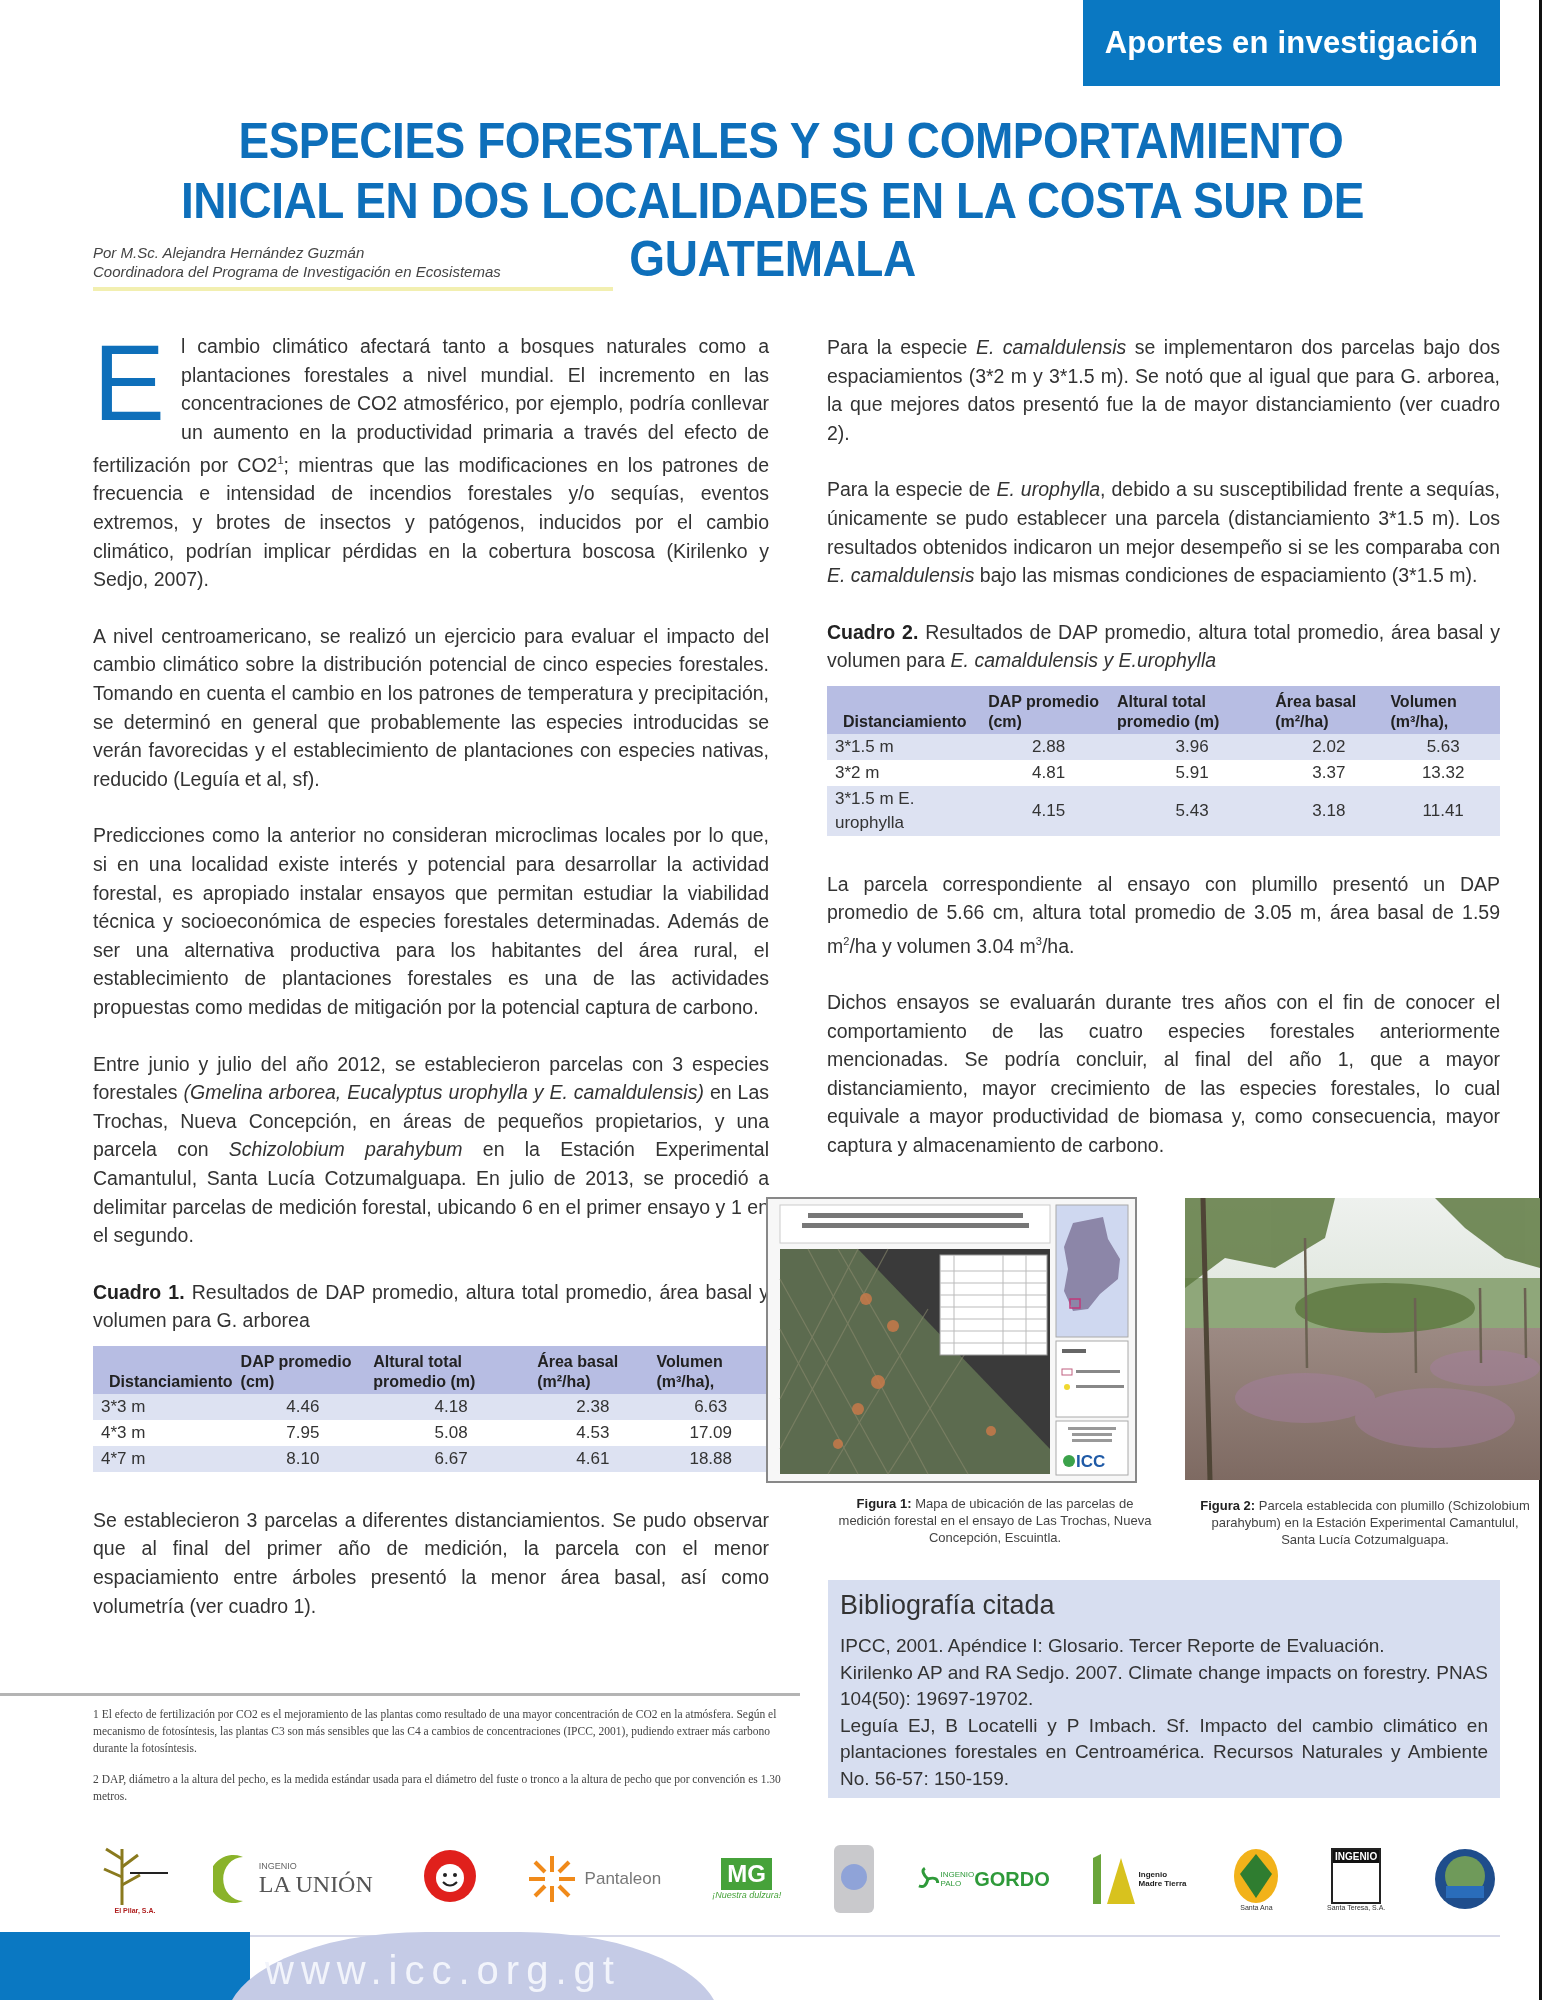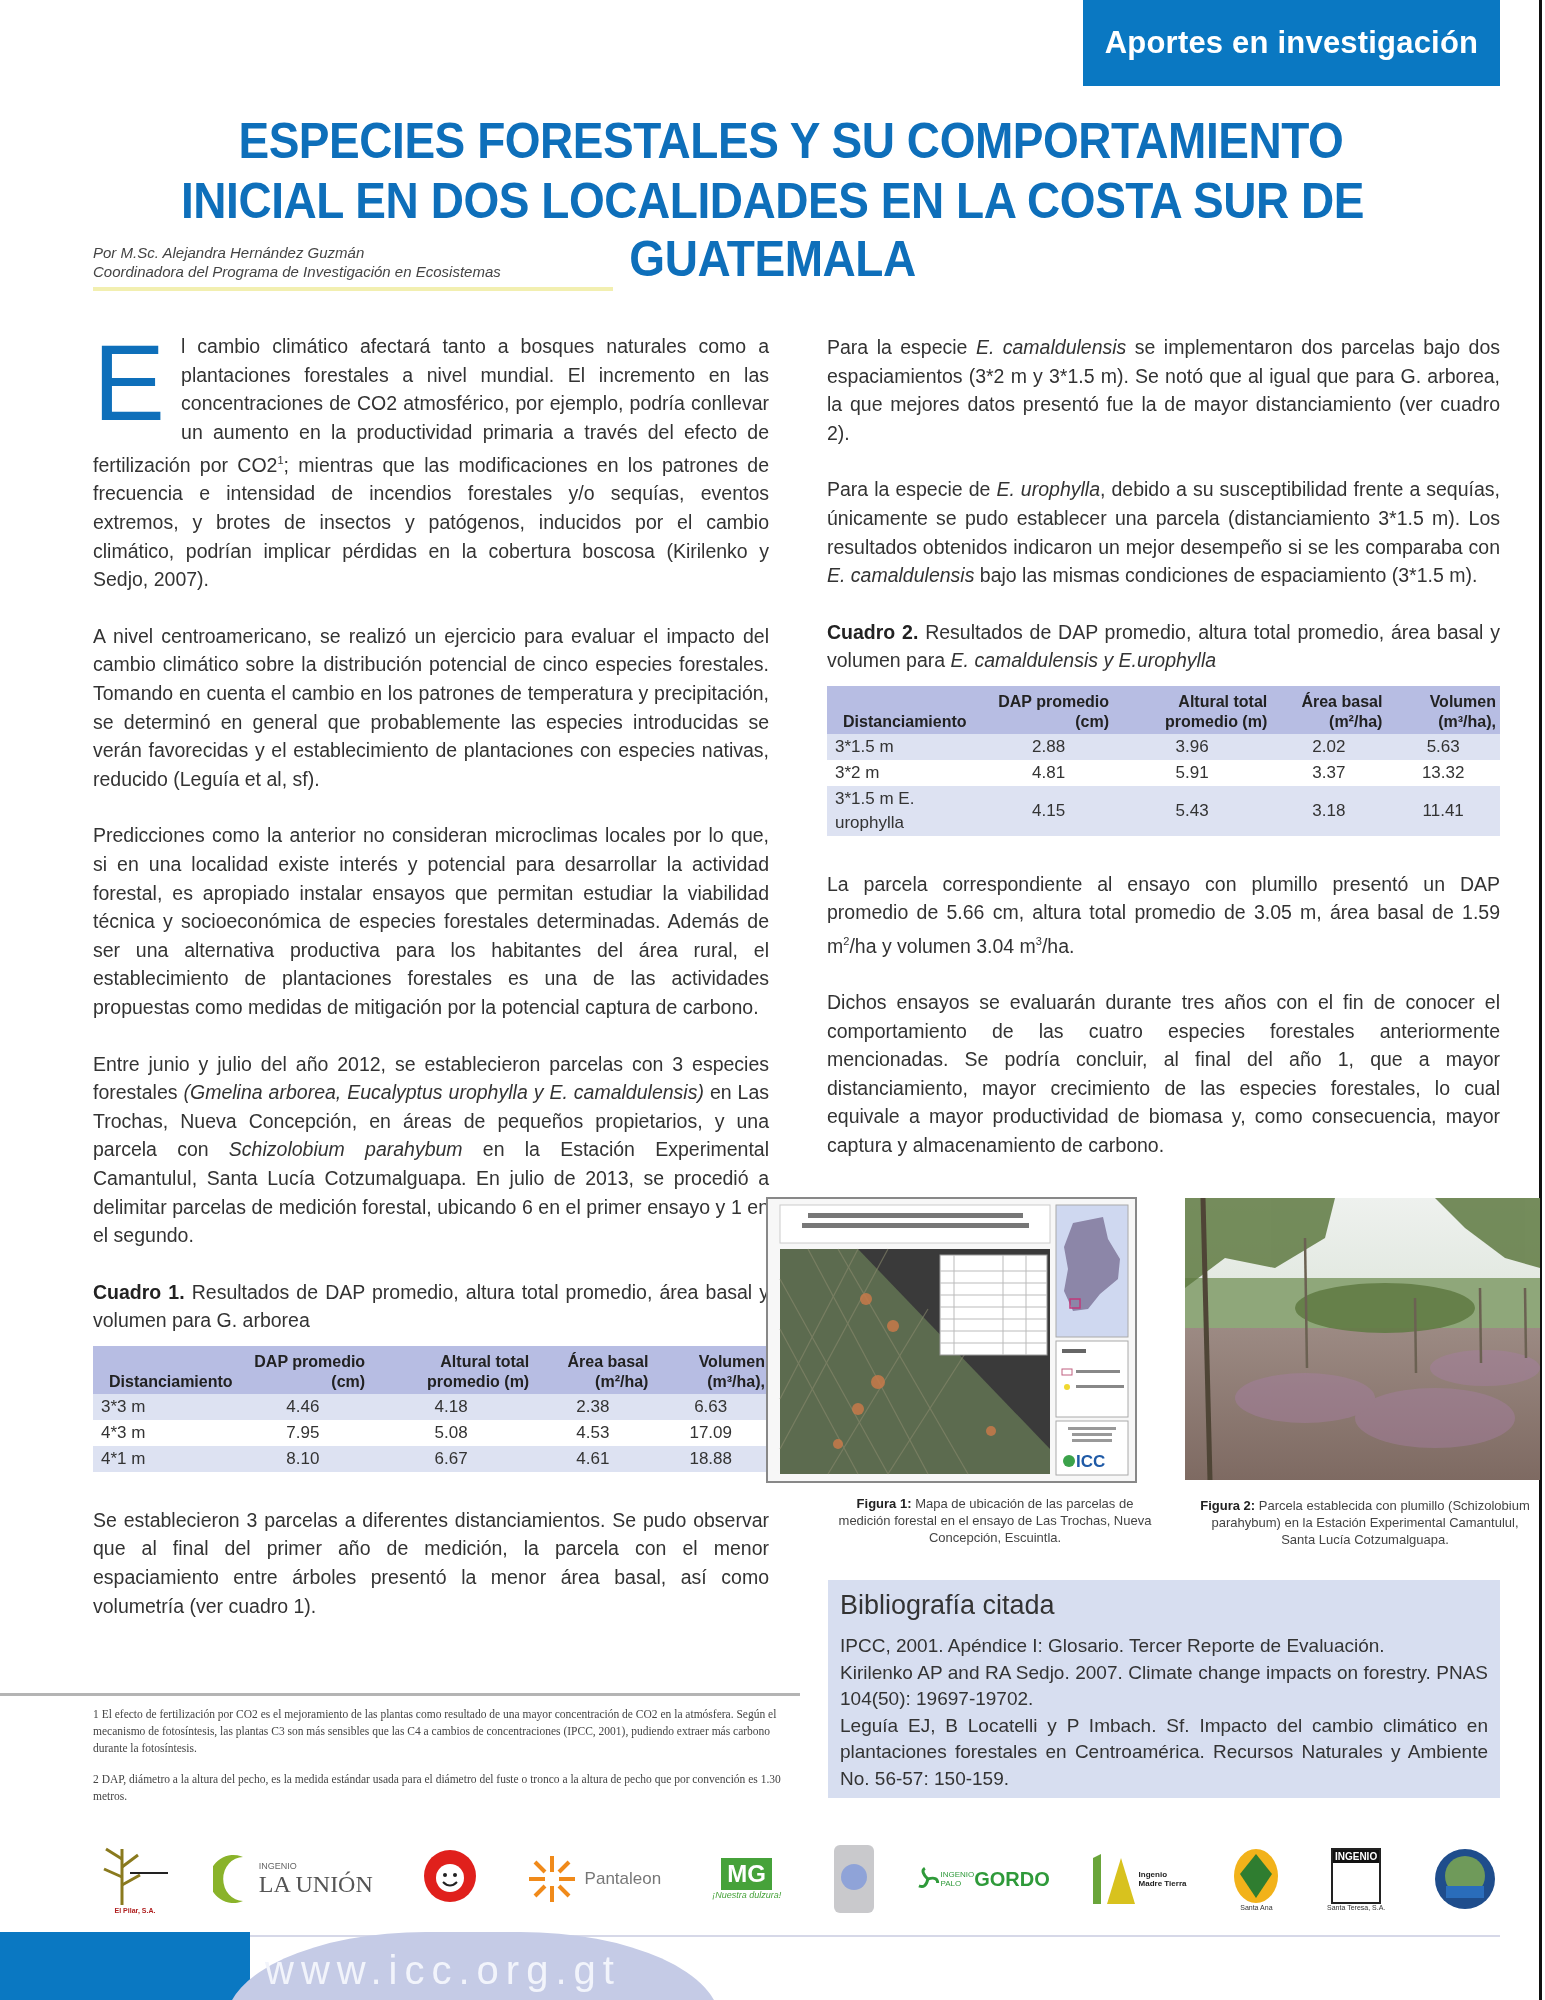--- a/index.html
+++ b/index.html
@@ -20,21 +20,21 @@
   .col { position:absolute; font-size:19.5px; line-height:28.6px; color:#333; text-align:justify; }
   .col p { margin:0 0 28px 0; }
   #col-left { left:93px; top:332px; width:676px; }
   #col-right { left:827px; top:333px; width:673px; }
   .dropcap { float:left; font-size:108px; line-height:82px; color:#0e6fba; font-family:"Liberation Sans", sans-serif;
              margin:6px 16px 0 0; padding-top:4px; }
   .caption-title { font-size:19.5px; line-height:28px; margin:0 0 12px 0; }
   .caption-title b { color:#222; }
   table.data { width:100%; border-collapse:collapse; font-size:17px; margin-bottom:34px; }
   table.data th { background:#b7bde3; font-weight:bold; color:#222; font-size:16px; line-height:20px;
-                  padding:6px 4px 2px 4px; text-align:right; vertical-align:bottom; }
+                  padding:6px 4px 2px 4px; text-align:left; vertical-align:bottom; }
   table.data th:first-child { text-align:left; padding-left:16px; }
   table.data td { text-align:center; padding:1px 4px; line-height:24px; color:#333; }
   table.data td:first-child { text-align:left; padding-left:8px;margin-top:39px; }
   table.data tr.odd td { background:#dde2f2; }
   table.data tr.even td { background:#ffffff; }
   sup { font-size:11px; }
 
   #footnote-rule { left:0; top:1693px; width:800px; height:3px; background:#b4b4b4; }
   #footnotes { left:93px; top:1702px; width:705px; font-size:11.5px; line-height:17px; color:#444; }
   #footnotes p { margin:4px 0 14px 0;font-family:Liberation Serif, serif; }
@@ -104,21 +104,21 @@
           <td>6.63</td>
       </tr>
       <tr class="even">
         <td>4*3 m</td>
           <td>7.95</td>
           <td>5.08</td>
           <td>4.53</td>
           <td>17.09</td>
       </tr>
       <tr class="odd">
-        <td>4*1 m</td>
+        <td>4*7 m</td>
           <td>8.10</td>
           <td>6.67</td>
           <td>4.61</td>
           <td>18.88</td>
       </tr>
     </tbody>
   </table>
 
   <p>Se establecieron 3 parcelas a diferentes distanciamientos. Se pudo observar que al final del primer año de medición, la parcela con el menor espaciamiento entre árboles presentó la menor área basal, así como volumetría (ver cuadro 1).</p>
 </div>

